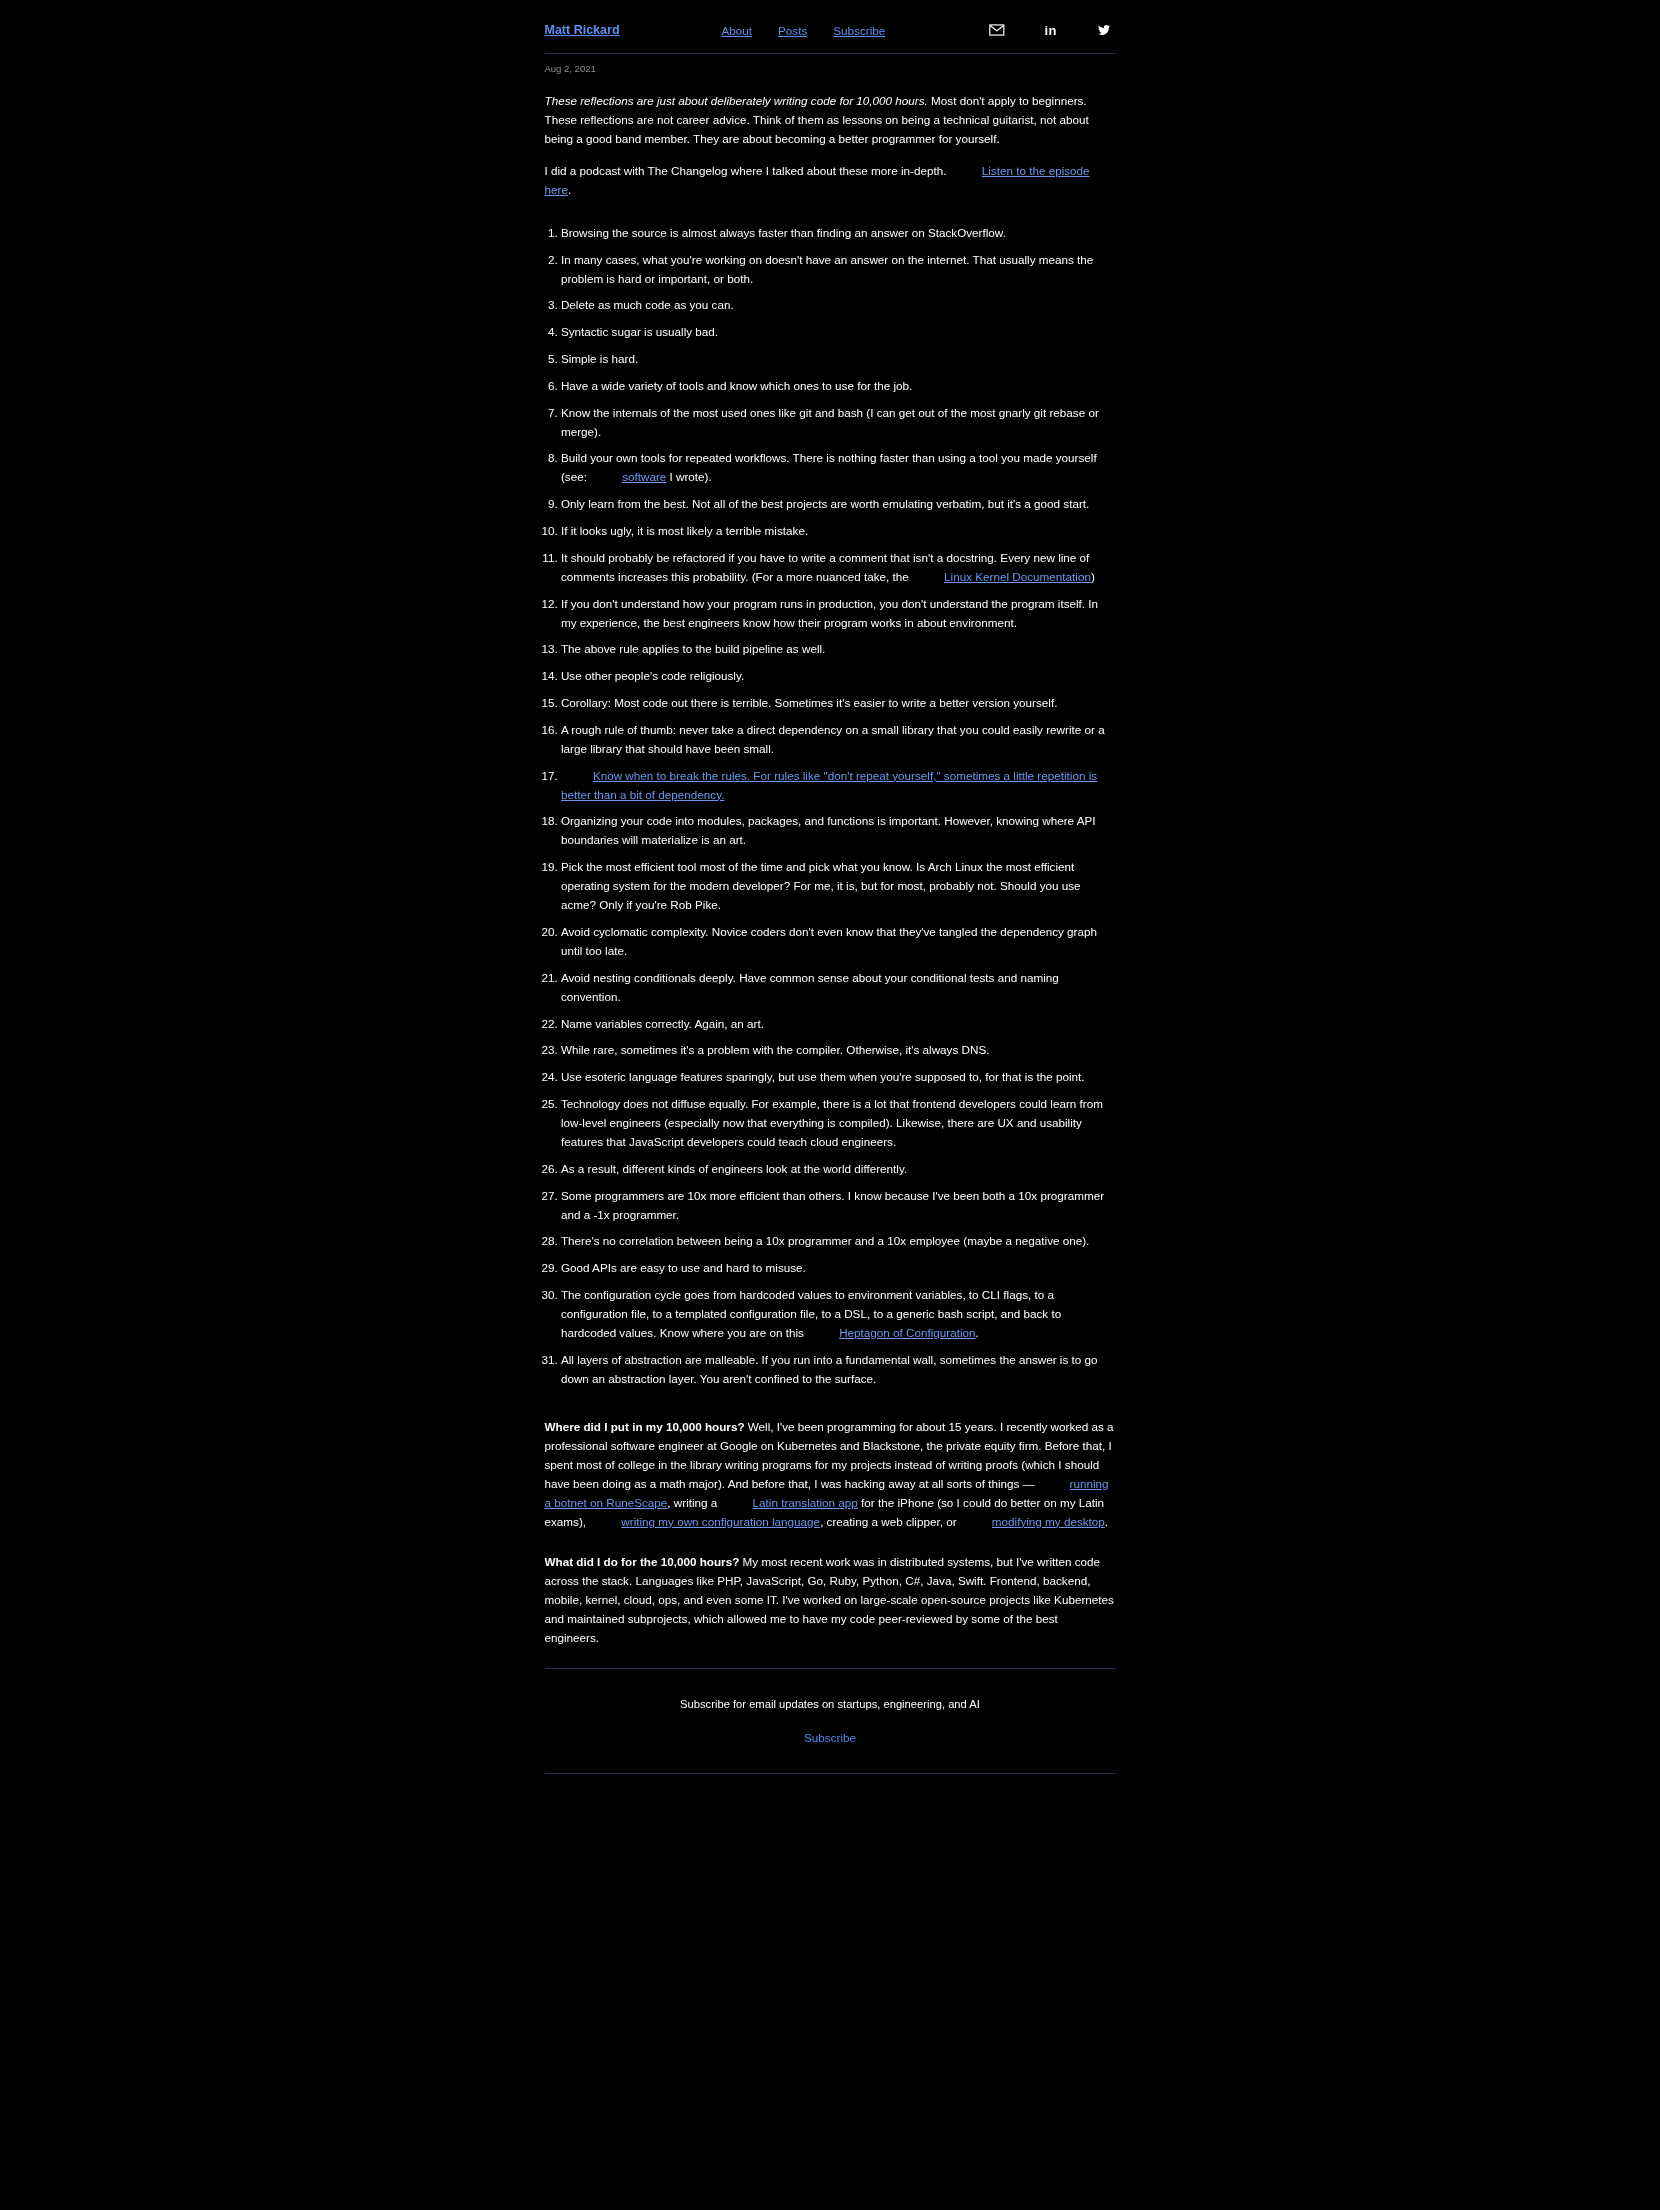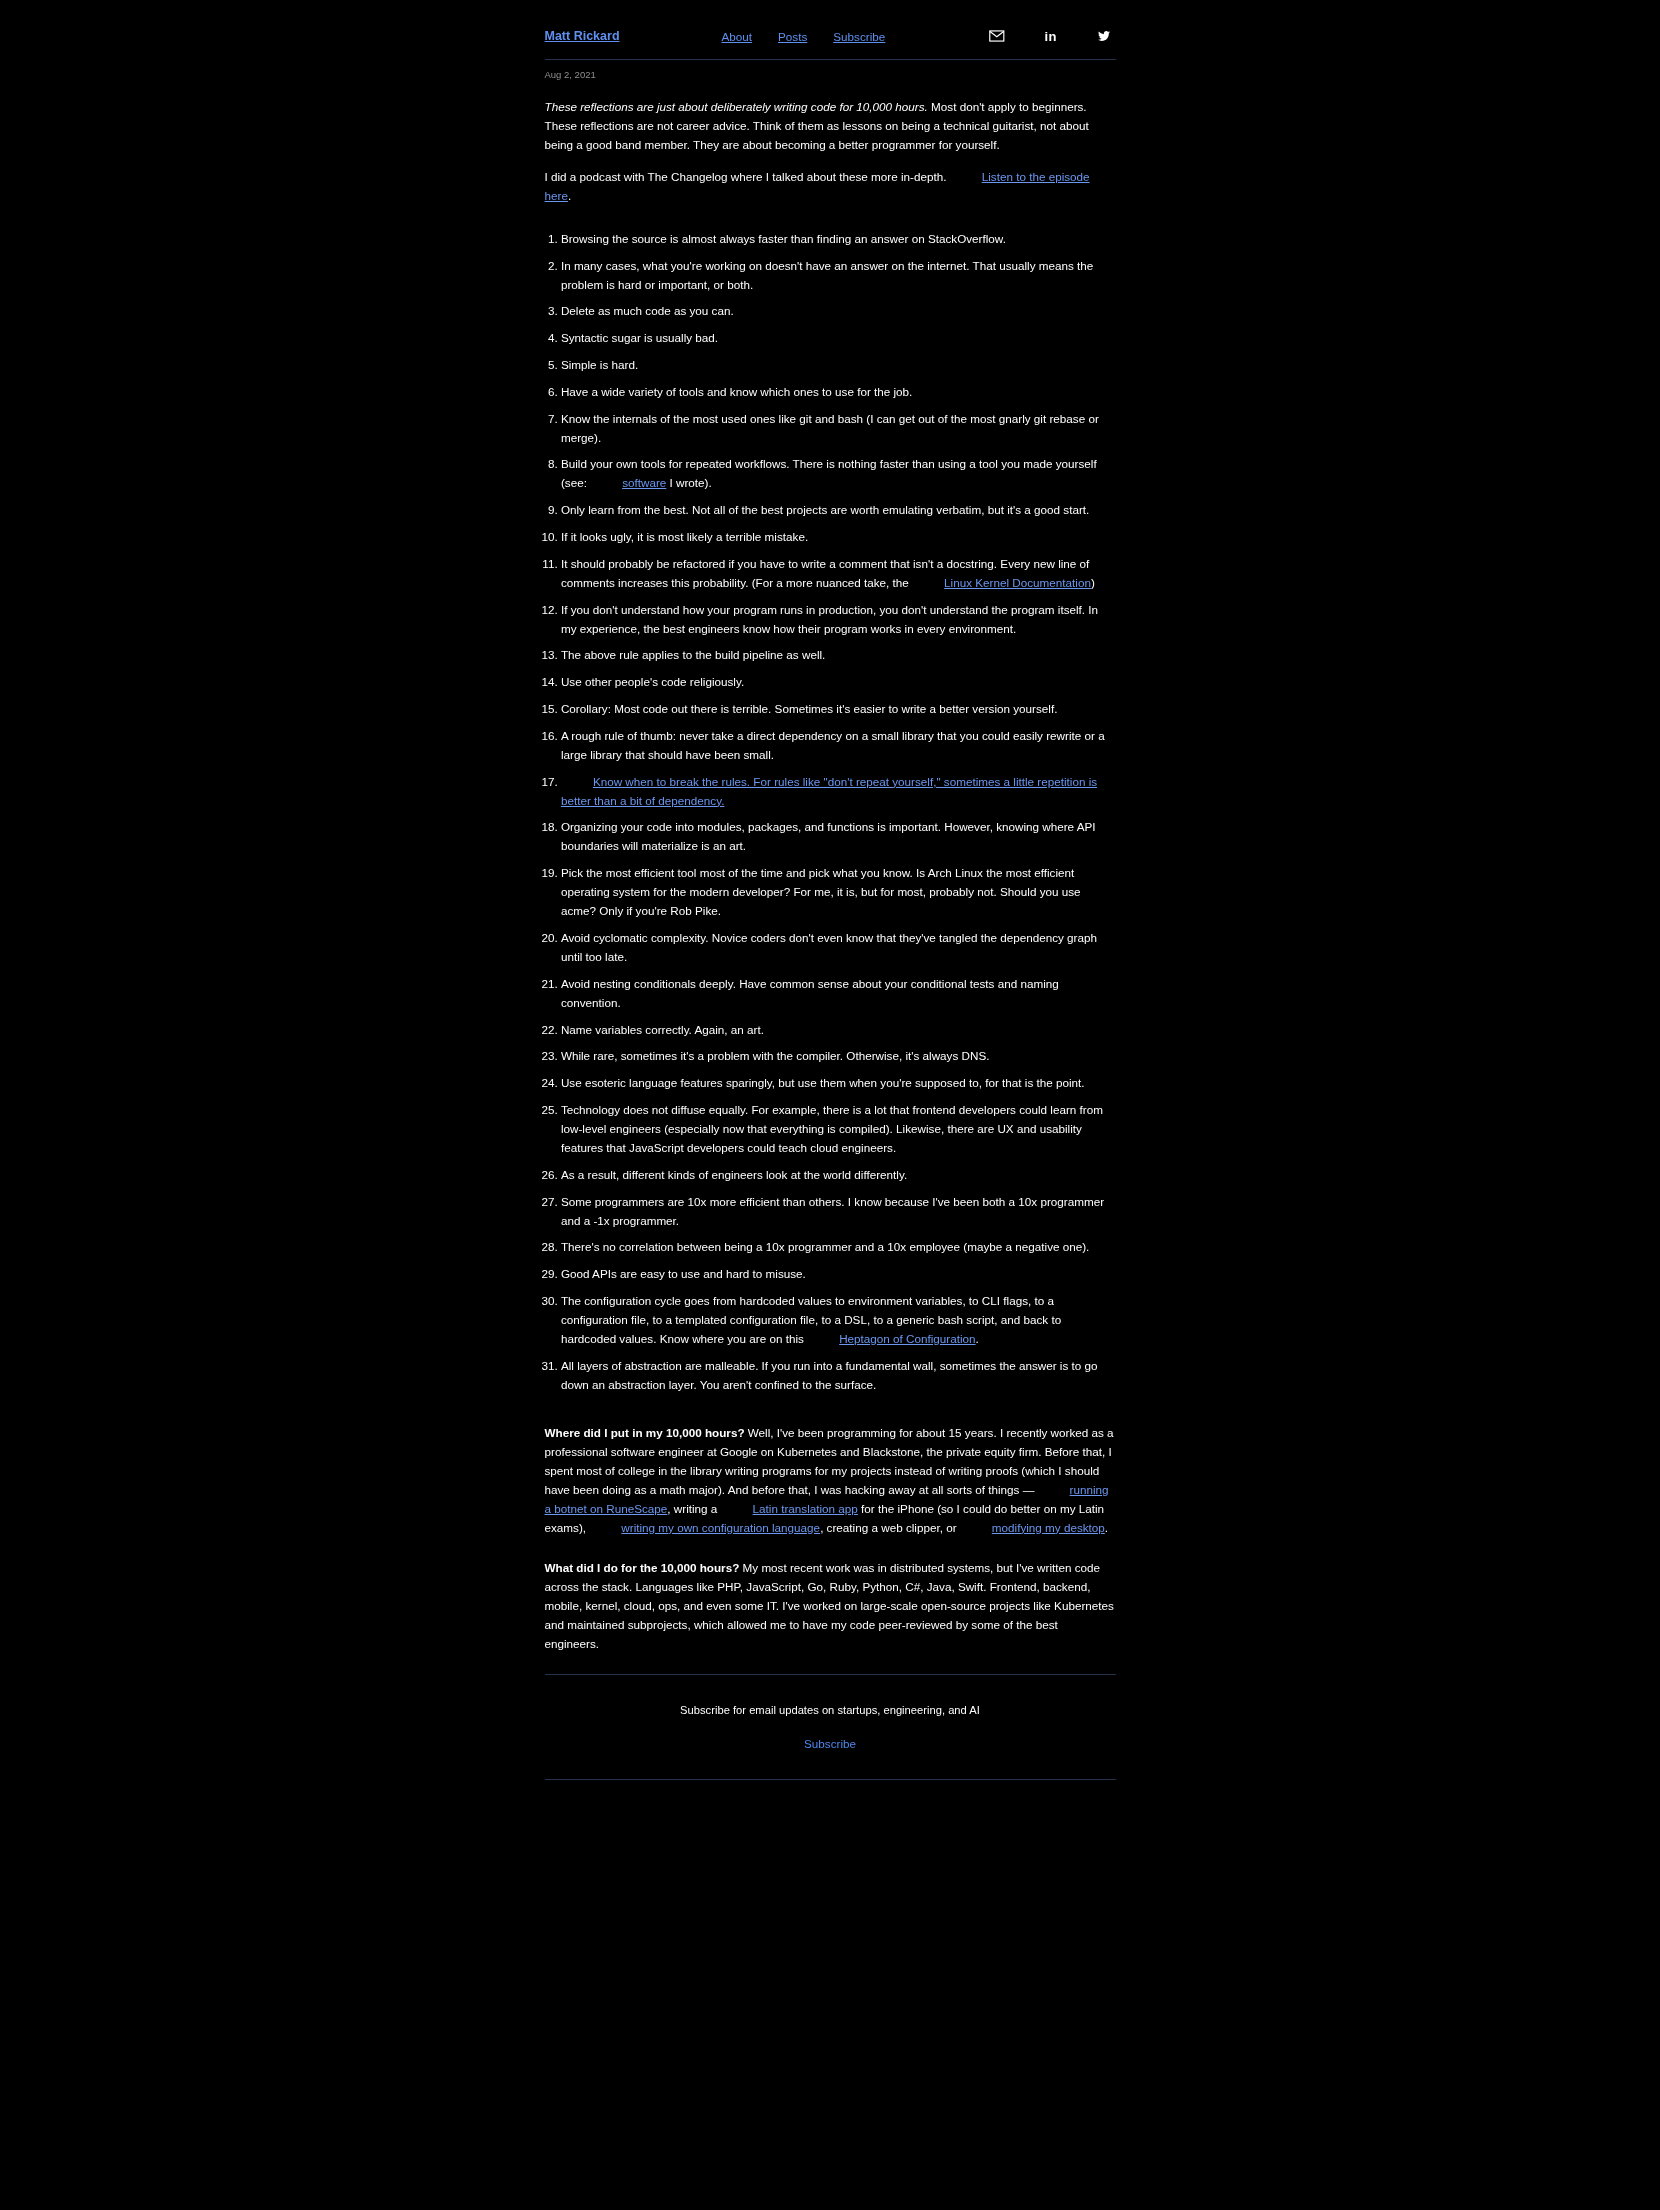--- a/index.html
+++ b/index.html
@@ -5,21 +5,21 @@
   * { box-sizing: border-box; }
   html, body { margin: 0; padding: 0; }
   body {
     background: #000000;
     color: #ffffff;
     font-family: "Liberation Sans", sans-serif;
     font-size: 11.7px;
     line-height: 19px;
     -webkit-font-smoothing: antialiased;
   }
-  .container { width: 571px; margin: 12px auto; }
+  .container { width: 571px; margin: 6px auto; }
 
   
   .site-header { display: flex; align-items: center; padding-top: 14.7px; padding-bottom: 13px; }
   .brand { font-weight: bold; font-size: 12.5px; color: #5f90ef; text-decoration: underline; }
   .nav { display: flex; gap: 26px; margin-left: 102px; }
   .nav a { color: #5f90ef; text-decoration: underline; font-size: 11.7px; }
   .header-icons { margin-left: auto; display: flex; align-items: center; gap: 38px; padding-right: 3.5px; }
   .header-icons .icn { display: inline-flex; align-items: center; justify-content: center; width: 15.6px; height: 14px; }
   .icn-in { color:#fff; font-weight: bold; font-size: 13px; letter-spacing: 0.4px; line-height: 1; }
   .divider { border: 0; border-top: 0.9px solid #263249; margin: 0; }
@@ -111,21 +111,21 @@
           <li><span>In many cases, what you're working on doesn't have an answer on the internet. That usually means the problem is hard or important, or both.</span></li>
           <li><span>Delete as much code as you can.</span></li>
           <li><span>Syntactic sugar is usually bad.</span></li>
           <li><span>Simple is hard.</span></li>
           <li><span>Have a wide variety of tools and know which ones to use for the job.</span></li>
           <li><span>Know the internals of the most used ones like git and bash (I can get out of the most gnarly git rebase or merge).</span></li>
           <li><span>Build your own tools for repeated workflows. There is nothing faster than using a tool you made yourself (see: </span><a>software</a><span> I wrote).</span></li>
           <li><span>Only learn from the best. Not all of the best projects are worth emulating verbatim, but it's a good start.</span></li>
           <li><span>If it looks ugly, it is most likely a terrible mistake.</span></li>
           <li><span>It should probably be refactored if you have to write a comment that isn't a docstring. Every new line of comments increases this probability. (For a more nuanced take, the </span><a>Linux Kernel Documentation</a><span>)</span></li>
-          <li><span>If you don't understand how your program runs in production, you don't understand the program itself. In my experience, the best engineers know how their program works in every environment.</span></li>
+          <li><span>If you don't understand how your program runs in production, you don't understand the program itself. In my experience, the best engineers know how their program works in about environment.</span></li>
           <li><span>The above rule applies to the build pipeline as well.</span></li>
           <li><span>Use other people's code religiously.</span></li>
           <li><span>Corollary: Most code out there is terrible. Sometimes it's easier to write a better version yourself.</span></li>
           <li><span>A rough rule of thumb: never take a direct dependency on a small library that you could easily rewrite or a large library that should have been small.</span></li>
           <li><a>Know when to break the rules. For rules like "don't repeat yourself," sometimes a little repetition is better than a bit of dependency.</a></li>
           <li><span>Organizing your code into modules, packages, and functions is important. However, knowing where API boundaries will materialize is an art.</span></li>
           <li><span>Pick the most efficient tool most of the time and pick what you know. Is Arch Linux the most efficient operating system for the modern developer? For me, it is, but for most, probably not. Should you use acme? Only if you're Rob Pike.</span></li>
           <li><span>Avoid cyclomatic complexity. Novice coders don't even know that they've tangled the dependency graph until too late.</span></li>
           <li><span>Avoid nesting conditionals deeply. Have common sense about your conditional tests and naming convention.</span></li>
           <li><span>Name variables correctly. Again, an art.</span></li>

